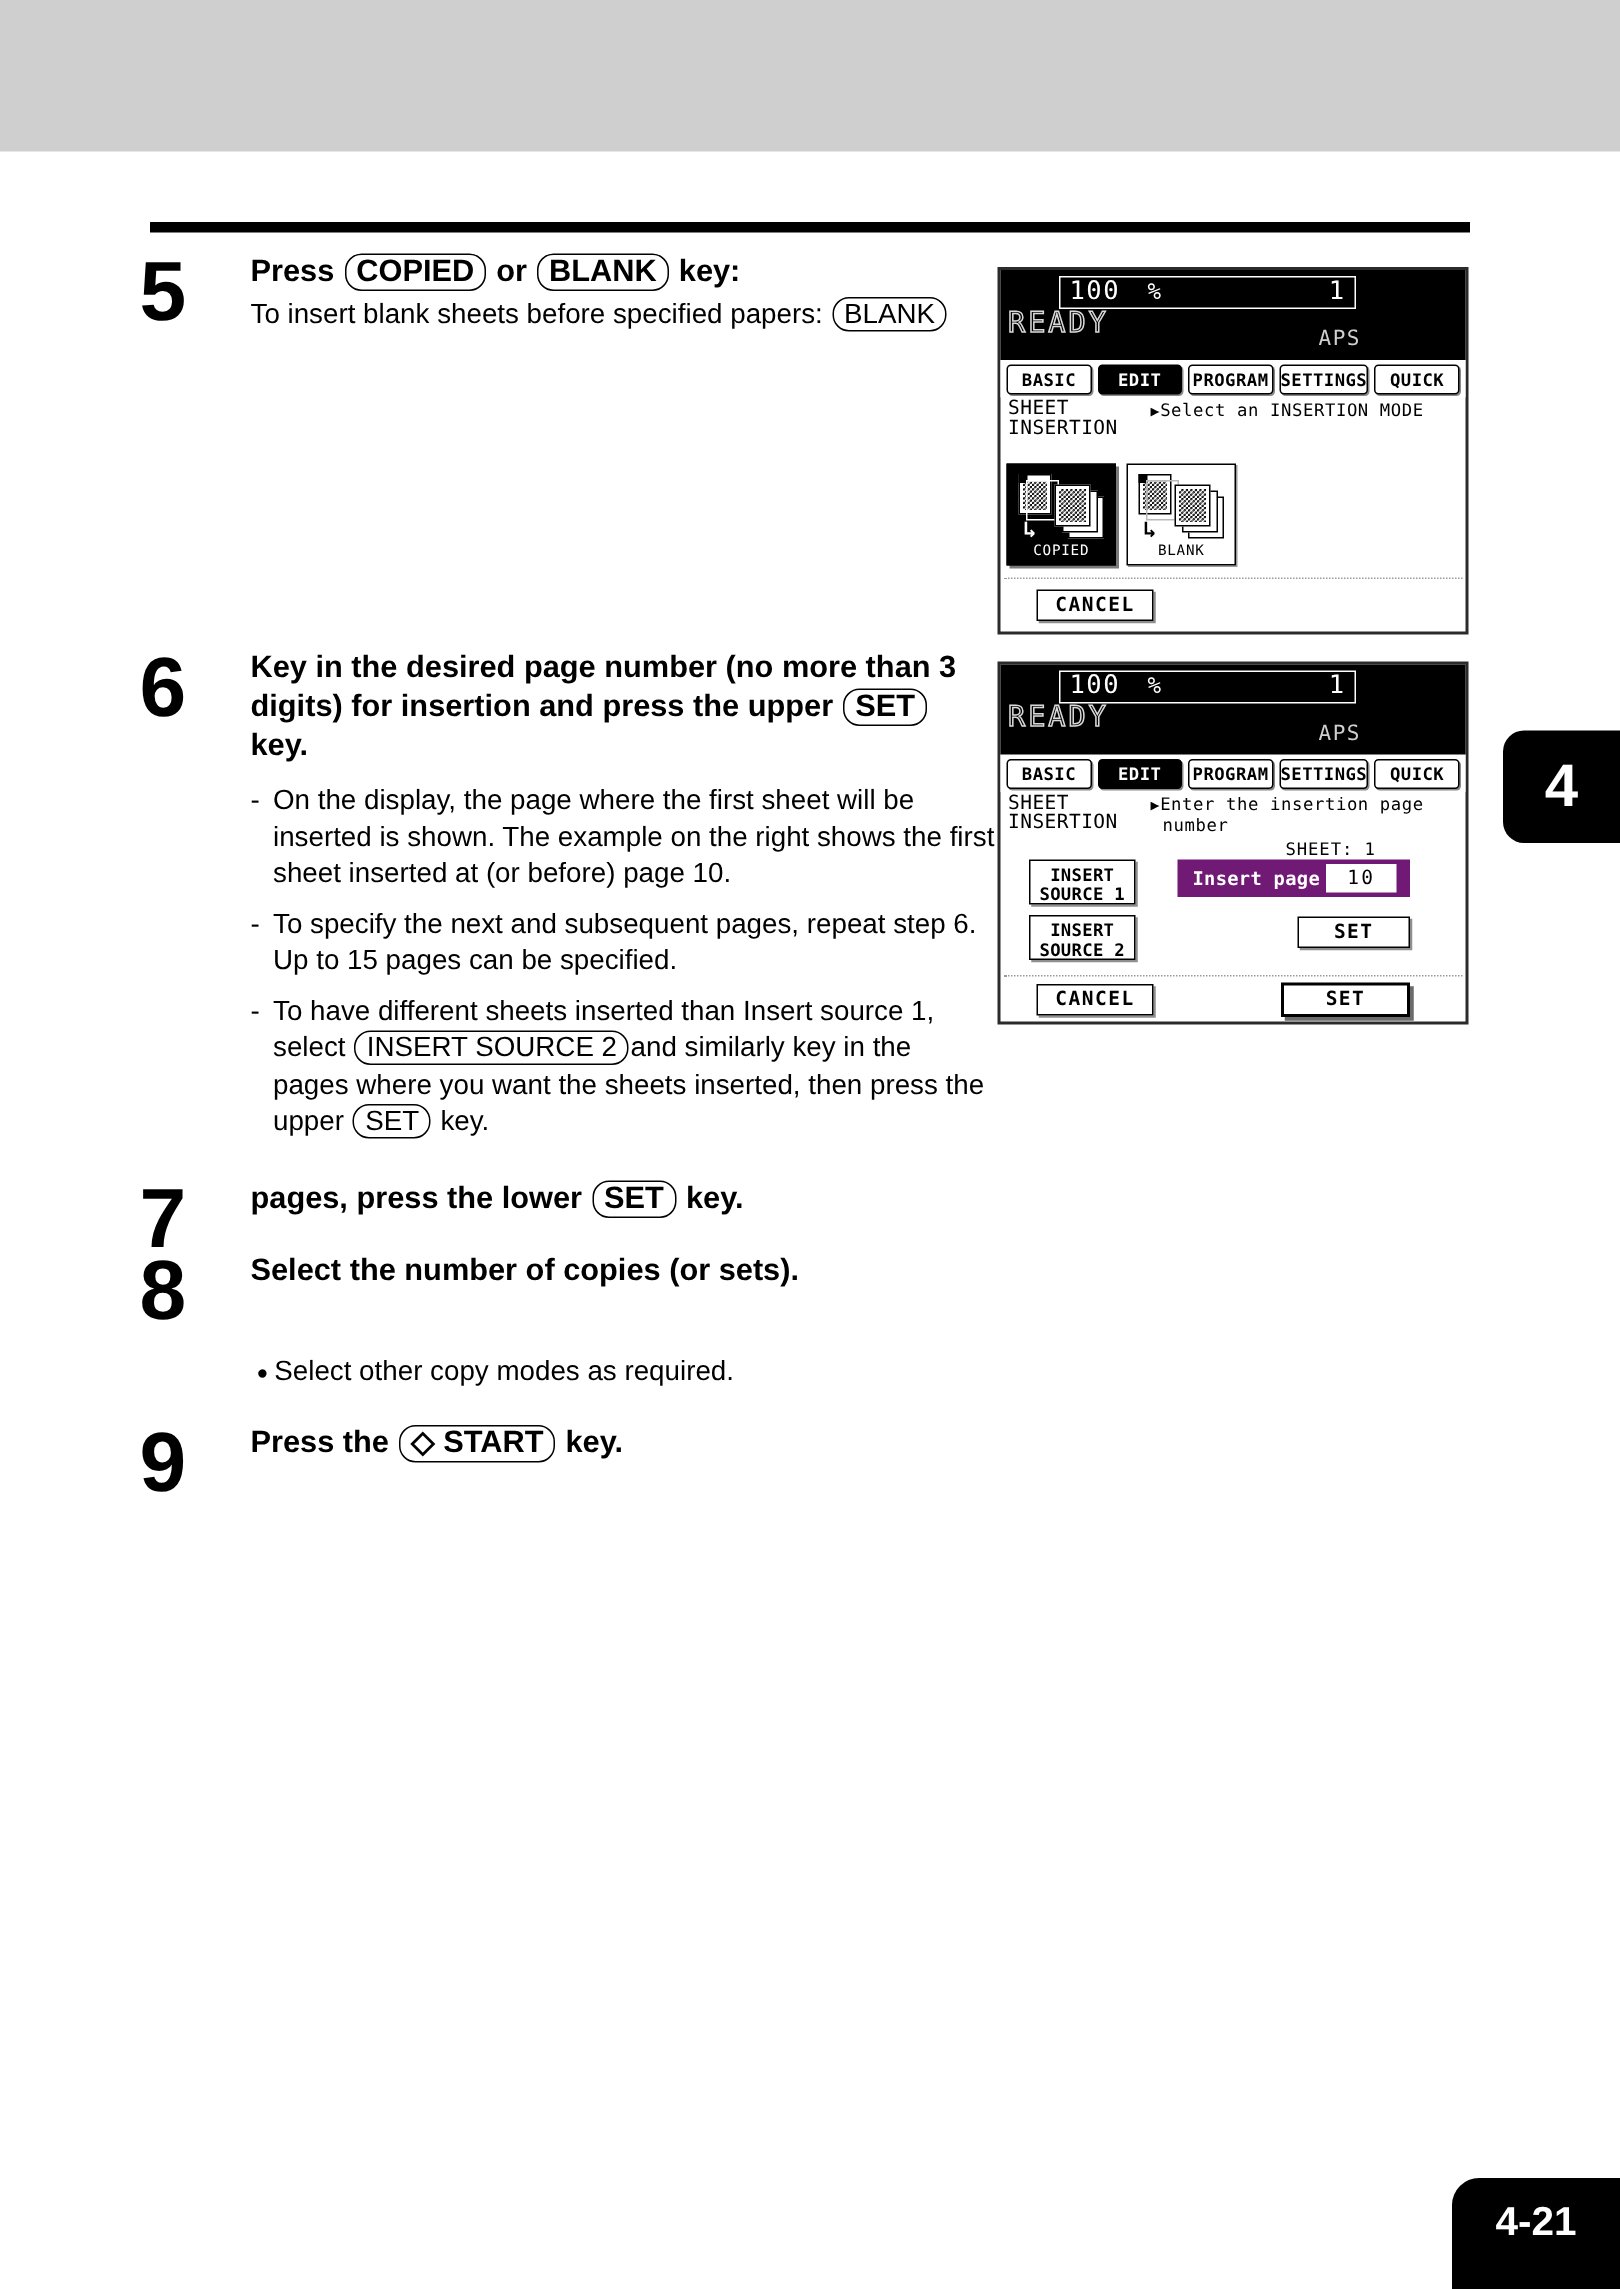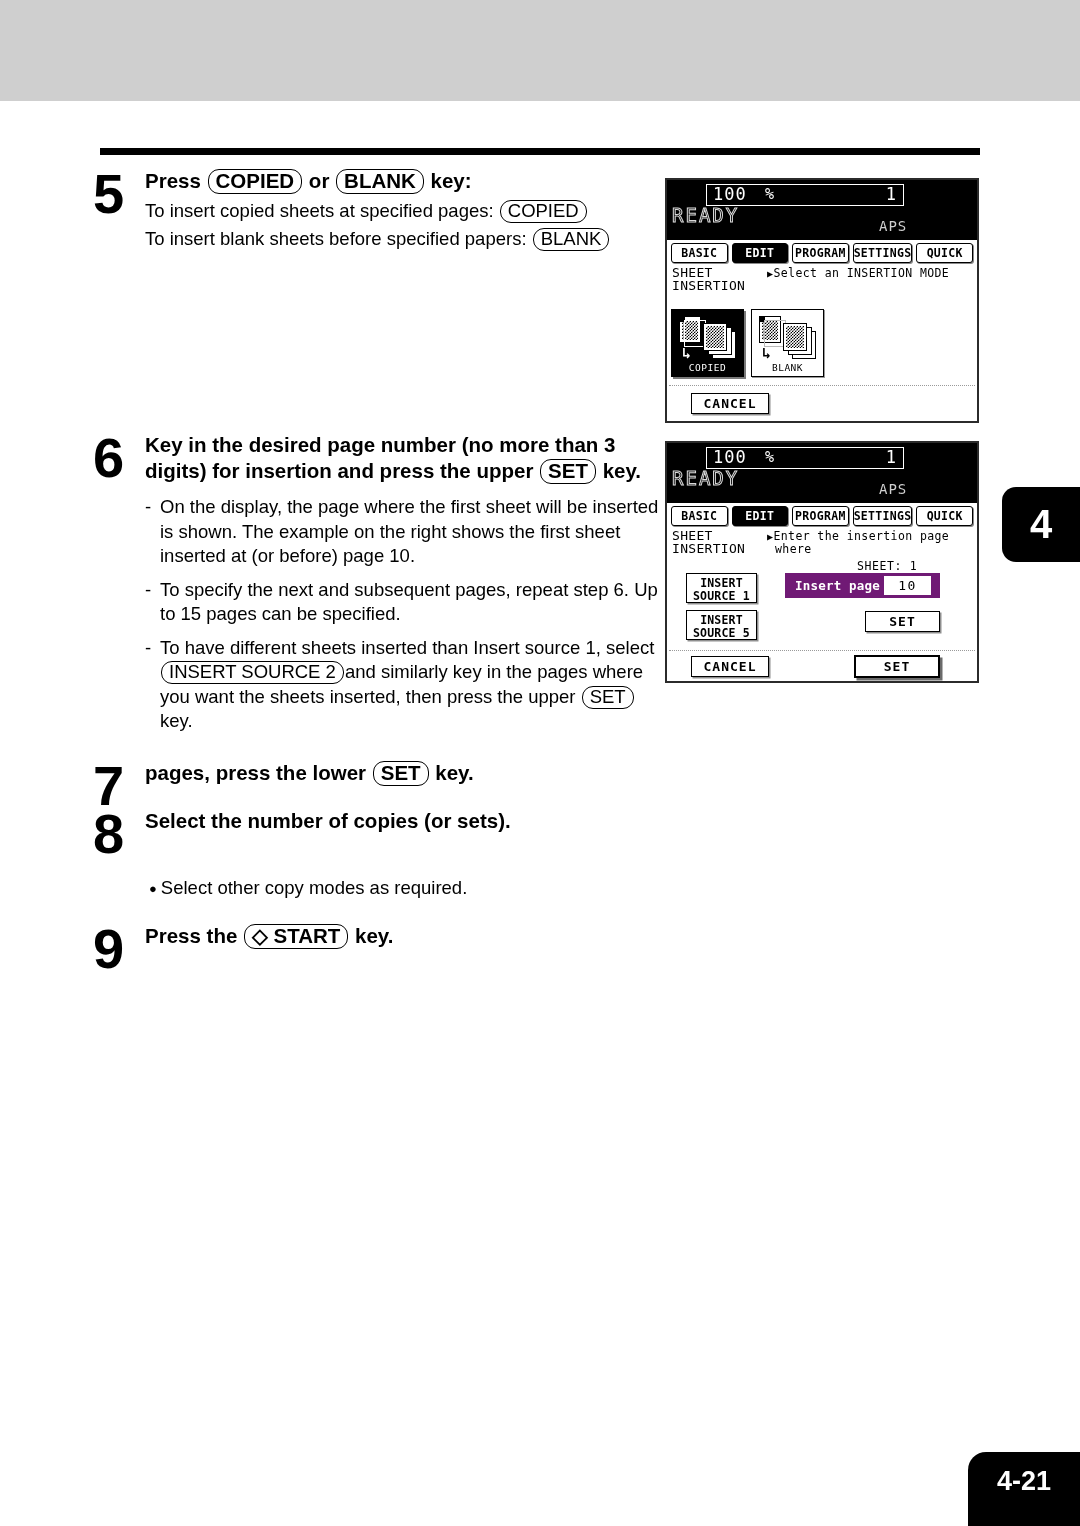--- a/index.html
+++ b/index.html
@@ -25,21 +25,21 @@
     font-size:27px;font-weight:bold;text-align:center;
   }
 
   
   .steps{position:absolute;left:93px;top:168px;width:570px;}
   .step{position:relative;margin-bottom:0;}
   .step-num{
     position:absolute;left:0;top:0;width:46px;text-align:left;
     font-size:56px;font-weight:bold;line-height:52px;letter-spacing:-1px;
   }
-  .step-body{margin-left:52px;}
+  .step-body{margin-left:74px;}
   .step-head{
     font-size:20.5px;font-weight:bold;line-height:26px;color:#000;
   }
   .step-head.justify{text-align:justify;text-align-last:left;}
   .sub{font-size:18.5px;line-height:24.5px;color:#000;margin-top:5px;}
   .sub-row{display:flex;margin-top:9px;}
   .dash{width:15px;flex:0 0 15px;font-size:18.5px;line-height:24.5px;}
   .sub-txt{flex:1;font-size:18.5px;line-height:24.5px;}
   .bullet-row{display:flex;align-items:flex-start;margin-top:6px;}
   .bullet{font-size:13px;line-height:25px;margin-right:4px;}
@@ -149,23 +149,20 @@
 <div class="page-tab">4-21</div>
 
 <div class="steps">
 
   <div class="step" style="min-height:86px;">
     <div class="step-num">5</div>
     <div class="step-body">
       <div class="step-head">
         <span>Press </span><span class="kc">COPIED</span><span> or </span><span class="kc">BLANK</span><span> key:</span>
       </div>
-      <div class="sub">
-        <span>To insert copied sheets at specified pages: </span><span class="kc thin">COPIED</span>
-      </div>
       <div class="sub" style="margin-top:3px;">
         <span>To insert blank sheets before specified papers: </span><span class="kc thin">BLANK</span>
       </div>
     </div>
   </div>
 
   <div class="step" style="margin-top:178px;">
     <div class="step-num">6</div>
     <div class="step-body">
       <div class="step-head justify">Key in the desired page number (no more than 3</div>
@@ -308,35 +305,35 @@
   </div>
 
   <div class="lcd-body" style="height:152px;">
     <div class="mode-label">
       <div>SHEET</div>
       <div>INSERTION</div>
     </div>
 
     <div class="prompt" style="left:100px;top:2px;">
       <span class="arrow">▶</span><span>Enter the insertion page</span>
-      <div style="margin-left:8px;">where</div>
+      <div style="margin-left:8px;">number</div>
     </div>
 
     <div class="sheetno" style="left:190px;top:31px;">
       <span>SHEET:</span>
       <span>1</span>
     </div>
 
     <div class="btn two-line" style="left:19px;top:45px;width:71px;height:30px;">
       <div>INSERT</div>
       <div>SOURCE 1</div>
     </div>
     <div class="btn two-line" style="left:19px;top:82px;width:71px;height:30px;">
       <div>INSERT</div>
-      <div>SOURCE 5</div>
+      <div>SOURCE 2</div>
     </div>
 
     <div class="insertbar" style="left:118px;top:45px;width:155px;height:25px;">
       <span class="lab">Insert page</span>
       <span class="colon">:</span>
       <span class="valbox">10</span>
     </div>
 
     <div class="btn one-line" style="left:198px;top:83px;width:75px;height:21px;line-height:19px;">SET</div>
 

